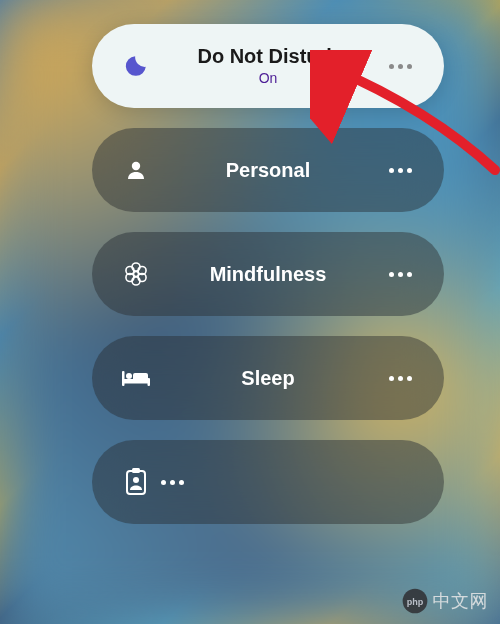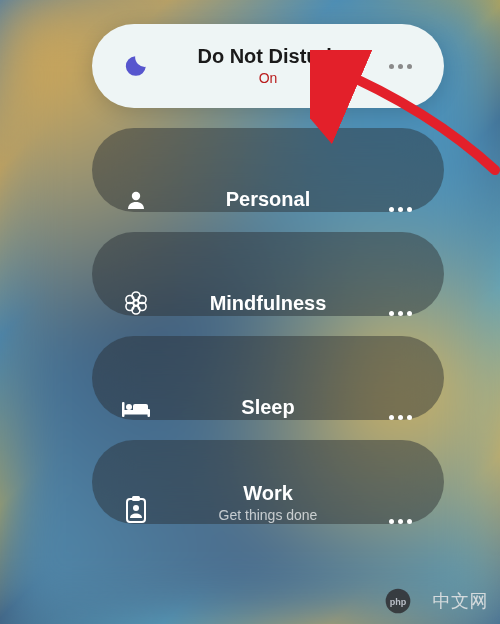--- a/index.html
+++ b/index.html
@@ -44,21 +44,20 @@
       position: relative;
       cursor: pointer;
     }
     .focus-item.active {
       background: #eef5f5;
       box-shadow: 0 4px 20px rgba(0,0,0,0.15);
     }
     .focus-item.inactive {
       background: rgba(40, 45, 48, 0.45);
       backdrop-filter: blur(20px);
-      align-items: flex-end;
       -webkit-backdrop-filter: blur(20px);
     }
     .icon-slot {
       width: 36px;
       display: flex;
       justify-content: center;
       align-items: center;
     }
     .text-block {
       flex: 1;
@@ -72,21 +71,21 @@
     .title {
       font-size: 20px;
       font-weight: 600;
     }
     .subtitle {
       font-size: 14px;
       font-weight: 400;
       margin-top: 1px;
     }
     .focus-item.active .title { color: #1a1a1a; }
-    .focus-item.active .subtitle { color: #b91c1c; }
+    .focus-item.active .subtitle { color: #4c1d95; }
     .focus-item.inactive .title { color: #ffffff; }
     .focus-item.inactive .subtitle { color: rgba(255,255,255,0.7); }
     .more-dots {
       width: 36px;
       display: flex;
       justify-content: center;
       align-items: center;
       gap: 4px;
     }
     .dot {
@@ -105,21 +104,21 @@
       height: 140px;
       pointer-events: none;
     }
     
     .watermark {
       position: absolute;
       bottom: 10px;
       right: 12px;
       display: flex;
       align-items: center;
-      gap: 22px;
+      gap: 5px;
       opacity: 0.85;
     }
     .wm-logo {
       width: 26px;
       height: 26px;
     }
     .wm-text {
       font-size: 18px;
       color: #e8e8e8;
       font-weight: 400;
@@ -211,24 +210,20 @@
 
   <div class="focus-item inactive">
     <div class="icon-slot">
       <svg width="22" height="28" viewBox="0 0 22 28" fill="#ffffff">
         <rect x="2" y="3" width="18" height="23" rx="3" fill="none" stroke="#ffffff" stroke-width="2"></rect>
         <rect x="7" y="0" width="8" height="5" rx="1.5"></rect>
         <circle cx="11" cy="12" r="3"></circle>
         <path d="M5 22c0-3 2.7-4.5 6-4.5s6 1.5 6 4.5H5z"></path>
       </svg>
     </div>
-    <div class="text-block">
-      <div class="title">Work</div>
-      <div class="subtitle">Get things done</div>
-    </div>
     <div class="more-dots">
       <span class="dot"></span>
         <span class="dot"></span>
         <span class="dot"></span>
     </div>
   </div>
 
 </div>
 
 <svg class="arrow" viewBox="0 0 190 140">

